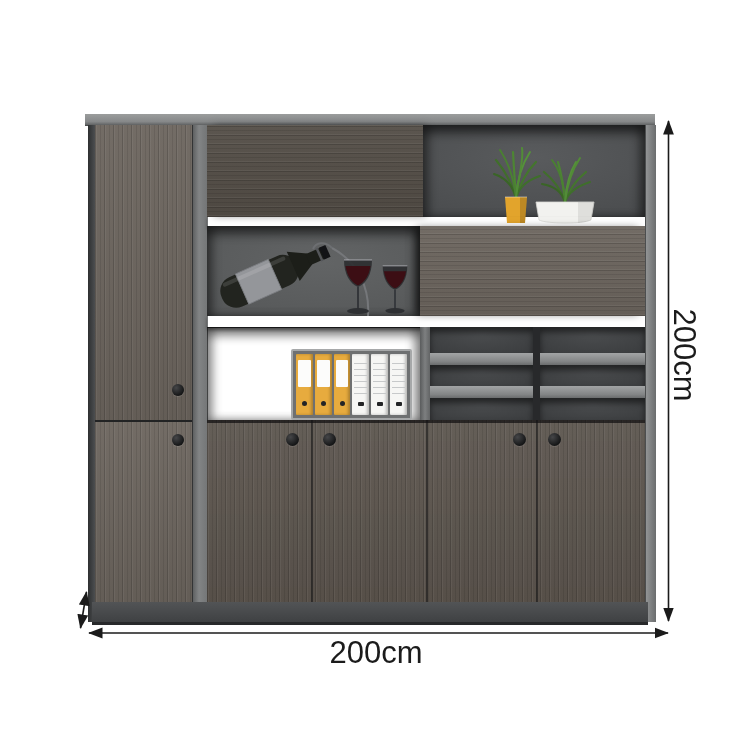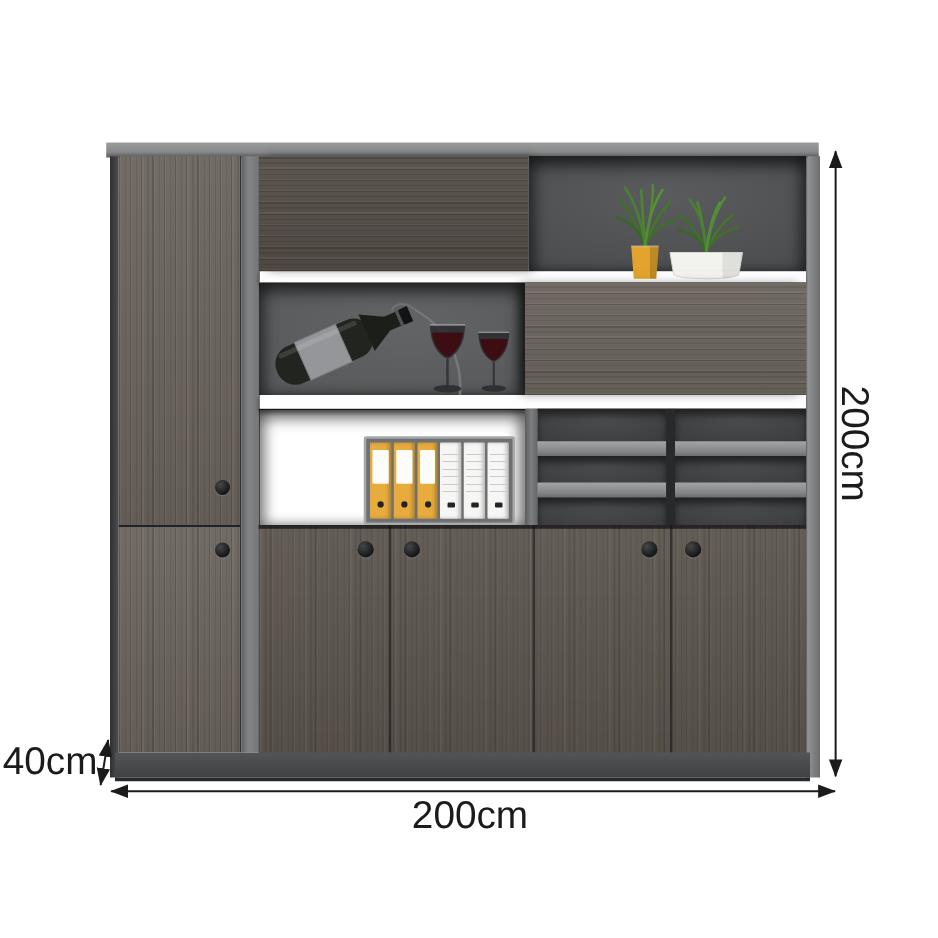--- a/index.html
+++ b/index.html
@@ -287,15 +287,14 @@
         <path d="M0,0 L8,3 L0,6 Z" fill="#1b1b1b"></path>
       </marker>
     </defs>
     <line x1="668.5" y1="121" x2="668.5" y2="621" stroke="#1b1b1b" stroke-width="1.6" marker-start="url(#arrow)" marker-end="url(#arrow)"></line>
     <line x1="89" y1="633" x2="668" y2="633" stroke="#1b1b1b" stroke-width="1.6" marker-start="url(#arrow)" marker-end="url(#arrow)"></line>
     <line x1="86.5" y1="592" x2="80.5" y2="628" stroke="#1b1b1b" stroke-width="1.6" marker-start="url(#arrow)" marker-end="url(#arrow)"></line>
   </svg>
 
   <div class="dim-label dim-height-label">200cm</div>
   <div class="dim-label dim-width-label">200cm</div>
-  <div class="dim-label dim-depth-label">40cm</div>
 
 </div>
 
 </body></html>

